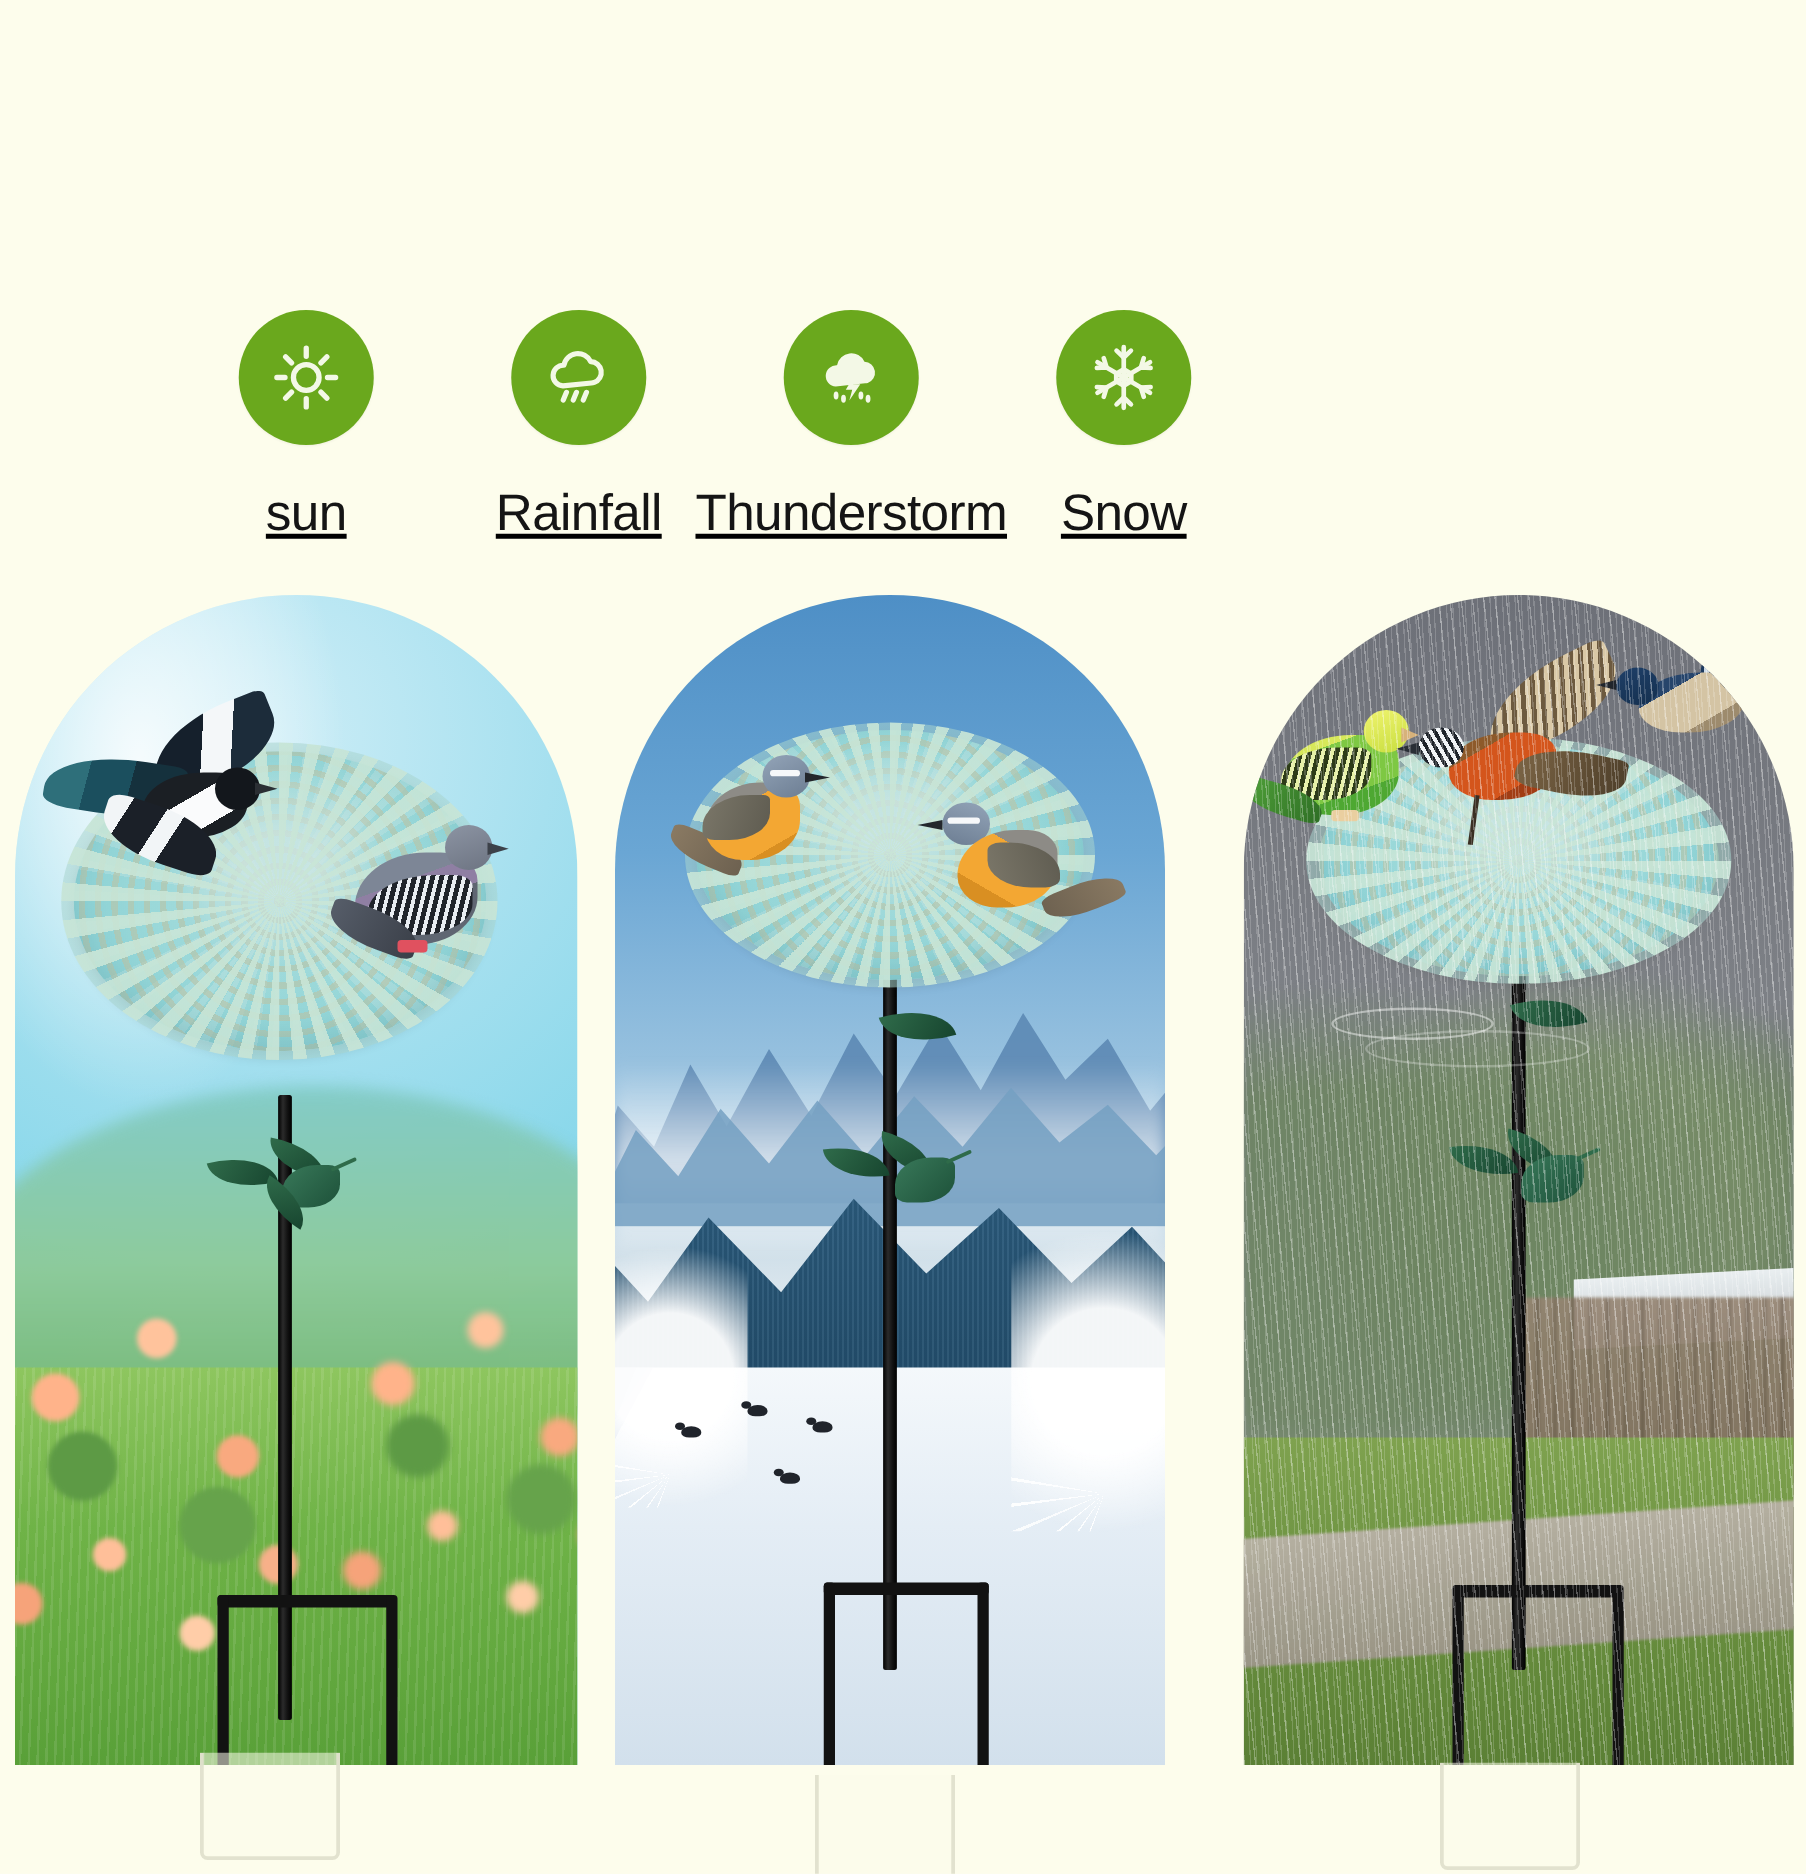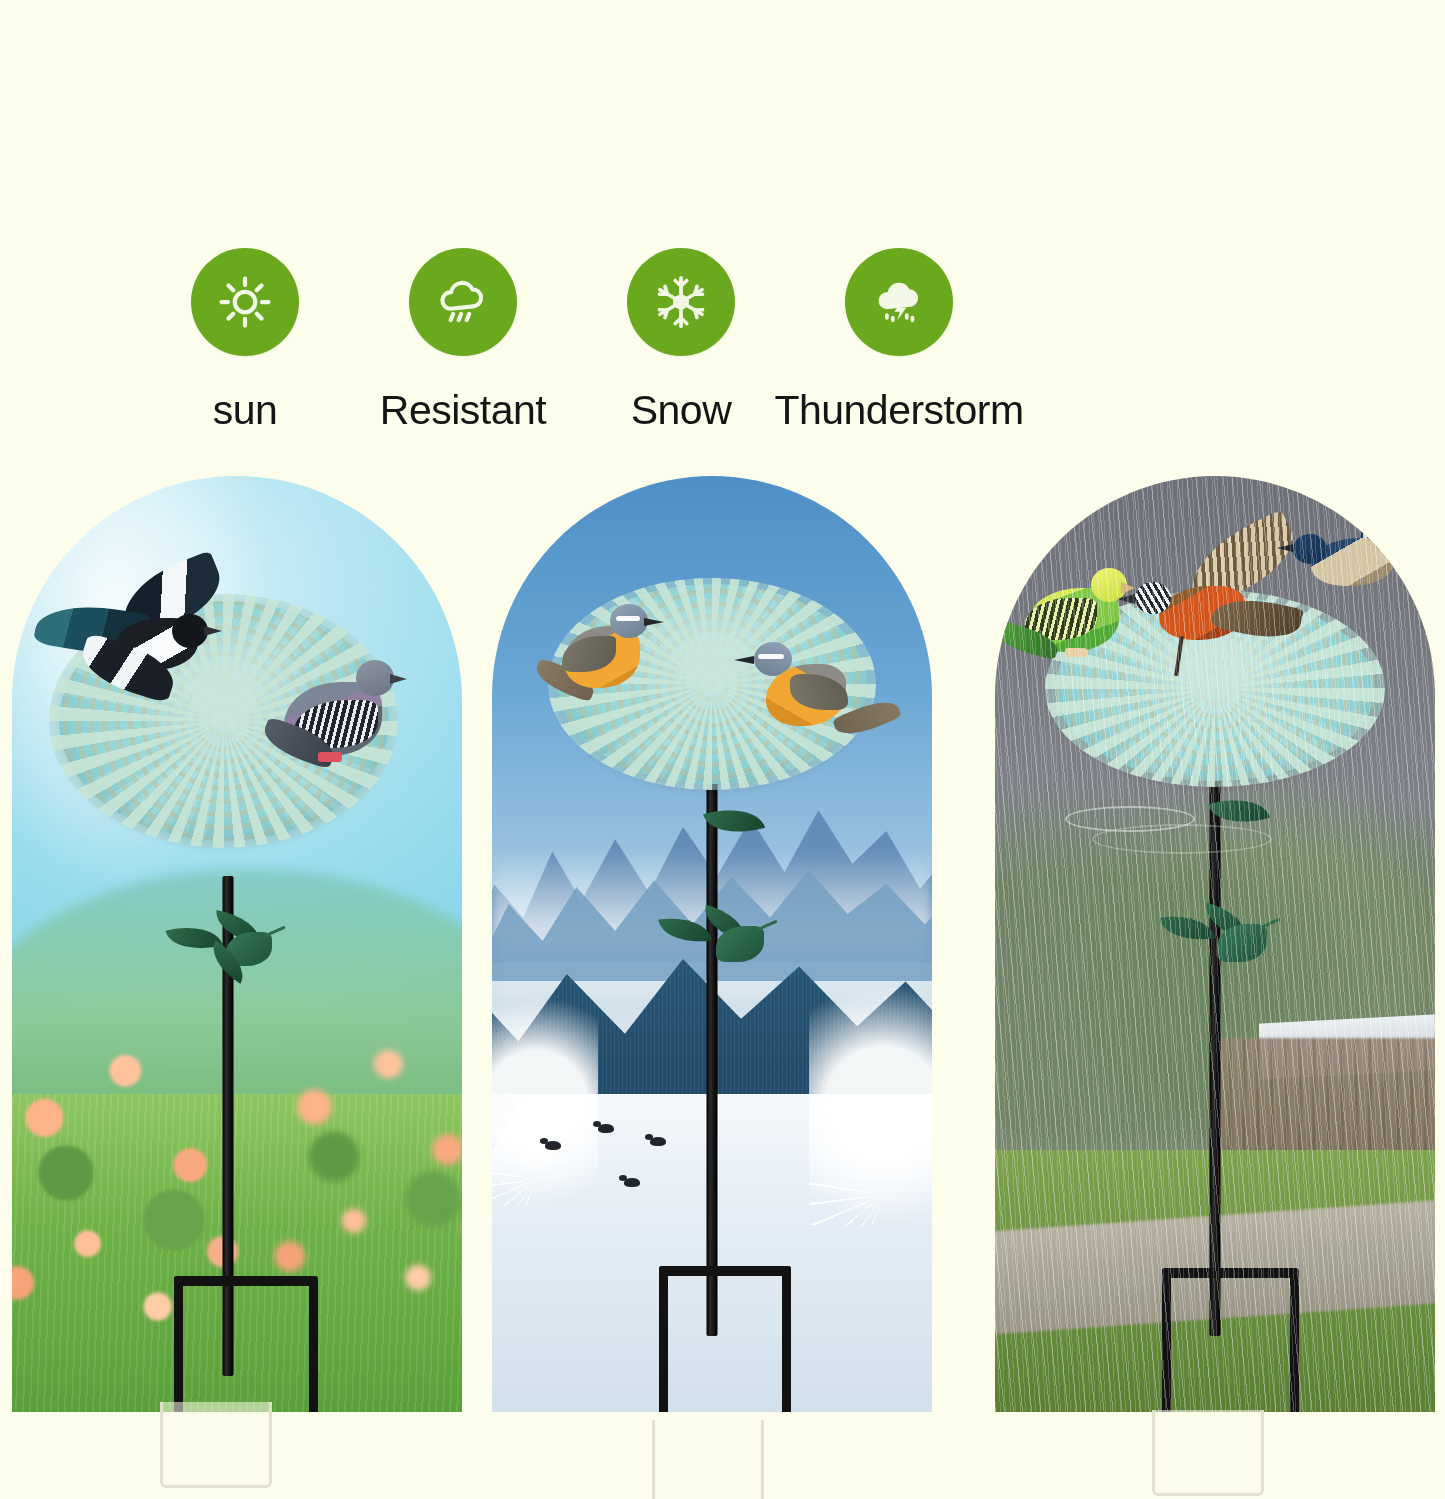--- a/index.html
+++ b/index.html
@@ -36,20 +36,21 @@
   }
 
   
   .features {
     position:absolute;
     top:248px; left:0; width:1144px;
     display:flex;
     justify-content:center;
     align-items:flex-start;
     gap:0px;
+    text-decoration:underline;
   }
   .feature { width:218px; display:flex; flex-direction:column; align-items:center; }
   .badge {
     width:108px; height:108px; border-radius:50%;
     background:#6aa81d;
     display:flex; align-items:center; justify-content:center;
     box-shadow:0 1px 2px rgba(0,0,0,.05);
   }
   .badge svg { display:block; }
   .feature-label {
@@ -317,48 +318,48 @@
     </div>
 
 
     <div class="feature">
       <div class="badge">
         <svg width="62" height="62" viewBox="0 0 24 24" fill="none" stroke="#f3f8e6" stroke-width="1.6" stroke-linecap="round" stroke-linejoin="round">
           <path d="M7.1 14.6a3.2 3.2 0 0 1 .3-6.4 4.4 4.4 0 0 1 8.3-1.1 3.3 3.3 0 0 1 1.1 6.4 3.2 3.2 0 0 1-.9.2z"></path>
           <path d="M8.2 16.6l-1 2.4M11.3 16.6l-1 2.4M14.4 16.6l-1 2.4"></path>
         </svg>
       </div>
-      <div class="feature-label">Resistant</div>
-    </div>
-
-    <div class="feature">
-      <div class="badge">
-        <svg width="60" height="60" viewBox="0 0 24 24" fill="none" stroke="#f3f8e6" stroke-width="1.5" stroke-linecap="round" stroke-linejoin="round">
-          <path d="M12 2.3v19.4M3.6 7.1l16.8 9.8M20.4 7.1L3.6 16.9"></path>
-          <path d="M12 5.6l-2.3-2.2M12 5.6l2.3-2.2M12 18.4l-2.3 2.2M12 18.4l2.3 2.2"></path>
-          <path d="M6.5 8.8l-3.1.1M6.5 8.8l-.9-3M17.5 15.2l3.1-.1M17.5 15.2l.9 3"></path>
-          <path d="M17.5 8.8l3.1.1M17.5 8.8l.9-3M6.5 15.2l-3.1-.1M6.5 15.2l-.9 3"></path>
-          <path d="M12 9.4l-2.4 1.4v2.4L12 14.6l2.4-1.4v-2.4z"></path>
-        </svg>
-      </div>
-      <div class="feature-label">Snow</div>
+      <div class="feature-label">Rainfall</div>
     </div>
 
     <div class="feature">
       <div class="badge">
         <svg width="62" height="62" viewBox="0 0 24 24" fill="#f3f8e6">
           <path d="M7.2 14.8a3.3 3.3 0 0 1 .4-6.6 4.5 4.5 0 0 1 8.5-1.1 3.4 3.4 0 0 1 1 6.6 3.4 3.4 0 0 1-.8.1z"></path>
           <path d="M12.6 14.1h2.2l-3.4 5 .9-3.3h-2l2.5-4.2z"></path>
           <ellipse cx="7.3" cy="17.6" rx="0.75" ry="1.25"></ellipse>
           <ellipse cx="9.6" cy="18.6" rx="0.75" ry="1.25"></ellipse>
           <ellipse cx="15.0" cy="17.6" rx="0.75" ry="1.25"></ellipse>
           <ellipse cx="17.2" cy="18.6" rx="0.75" ry="1.25"></ellipse>
         </svg>
       </div>
       <div class="feature-label">Thunderstorm</div>
+    </div>
+
+    <div class="feature">
+      <div class="badge">
+        <svg width="60" height="60" viewBox="0 0 24 24" fill="none" stroke="#f3f8e6" stroke-width="1.5" stroke-linecap="round" stroke-linejoin="round">
+          <path d="M12 2.3v19.4M3.6 7.1l16.8 9.8M20.4 7.1L3.6 16.9"></path>
+          <path d="M12 5.6l-2.3-2.2M12 5.6l2.3-2.2M12 18.4l-2.3 2.2M12 18.4l2.3 2.2"></path>
+          <path d="M6.5 8.8l-3.1.1M6.5 8.8l-.9-3M17.5 15.2l3.1-.1M17.5 15.2l.9 3"></path>
+          <path d="M17.5 8.8l3.1.1M17.5 8.8l.9-3M6.5 15.2l-3.1-.1M6.5 15.2l-.9 3"></path>
+          <path d="M12 9.4l-2.4 1.4v2.4L12 14.6l2.4-1.4v-2.4z"></path>
+        </svg>
+      </div>
+      <div class="feature-label">Snow</div>
     </div>
 
   </div>
 
   <div class="panels">
 
     <div class="panel p1">
       <div class="scene">
         <div class="sky1"></div>
         <div class="sky1-glow"></div>

